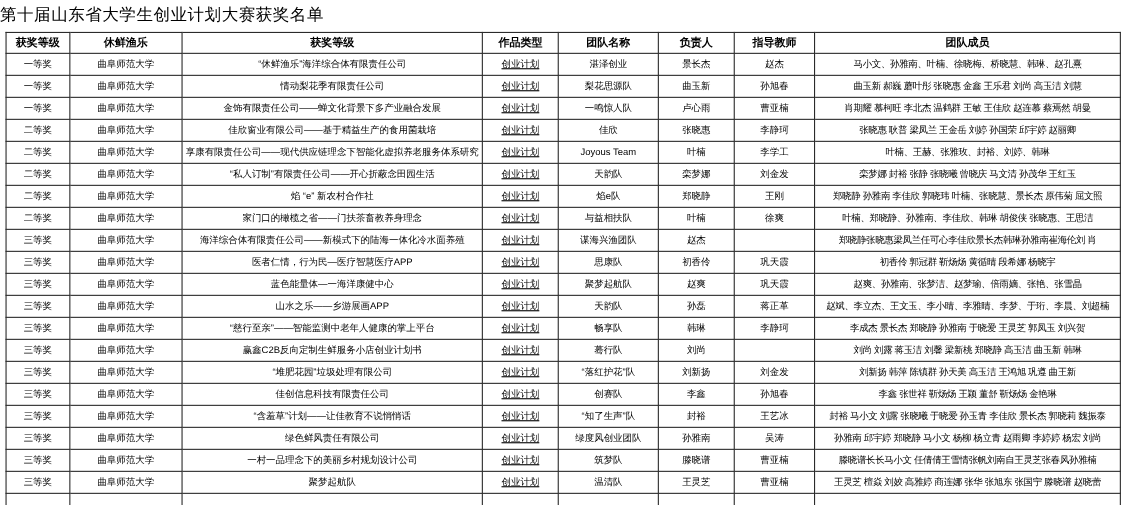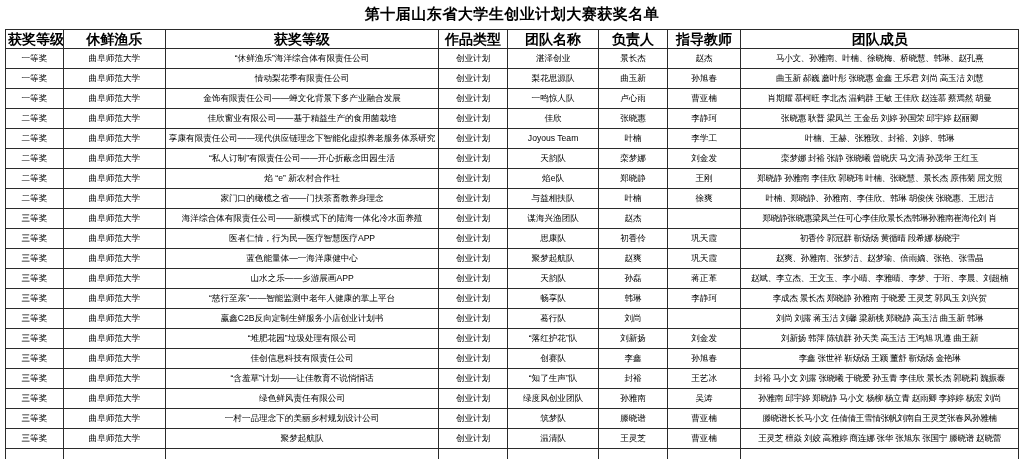--- a/index.html
+++ b/index.html
@@ -15,23 +15,22 @@
     overflow: hidden;
   }
   .page {
     width: 1024px;
     height: 459px;
     position: relative;
     box-sizing: border-box;
     padding: 0;
   }
   .doc-title {
-    text-align: center;
     font-size: 15px;
-    font-weight: bold;
+    font-weight: normal;
     line-height: 22px;
     padding: 3px 0 4px 0;
     letter-spacing: 0.5px;
     font-family: "Liberation Serif", serif;
   }
   table.award-table {
     border-collapse: collapse;
     table-layout: fixed;
     width: 1014px;
     margin: 0 5px;
@@ -42,32 +41,32 @@
     border: 1px solid #2b2b2b;
     text-align: center;
     vertical-align: middle;
     padding: 1px 2px;
     line-height: 11px;
     overflow: hidden;
     white-space: nowrap;
   }
   table.award-table thead th {
     font-weight: bold;
-    font-size: 14px;
+    font-size: 10px;
     height: 16px;
     font-family: Liberation Serif, serif;
   }
   table.award-table tbody td {
     height: 17px;
     font-size: 8.6px;
   }
   td.c-grade { width: 52px; }
   td.c-school { width: 92px; }
   td.c-work { width: 246px; }
-  td.c-type { width: 62px; }
+  td.c-type { width: 62px; text-decoration: underline; }
   td.c-team { width: 82px; }
   td.c-leader { width: 62px; }
   td.c-teacher { width: 66px; }
   td.c-members { width: 250px; }
   .col-grade { width: 52px; }
   .col-school { width: 92px; }
   .col-work { width: 246px; }
   .col-type { width: 62px; }
   .col-team { width: 82px; }
   .col-leader { width: 62px; }

